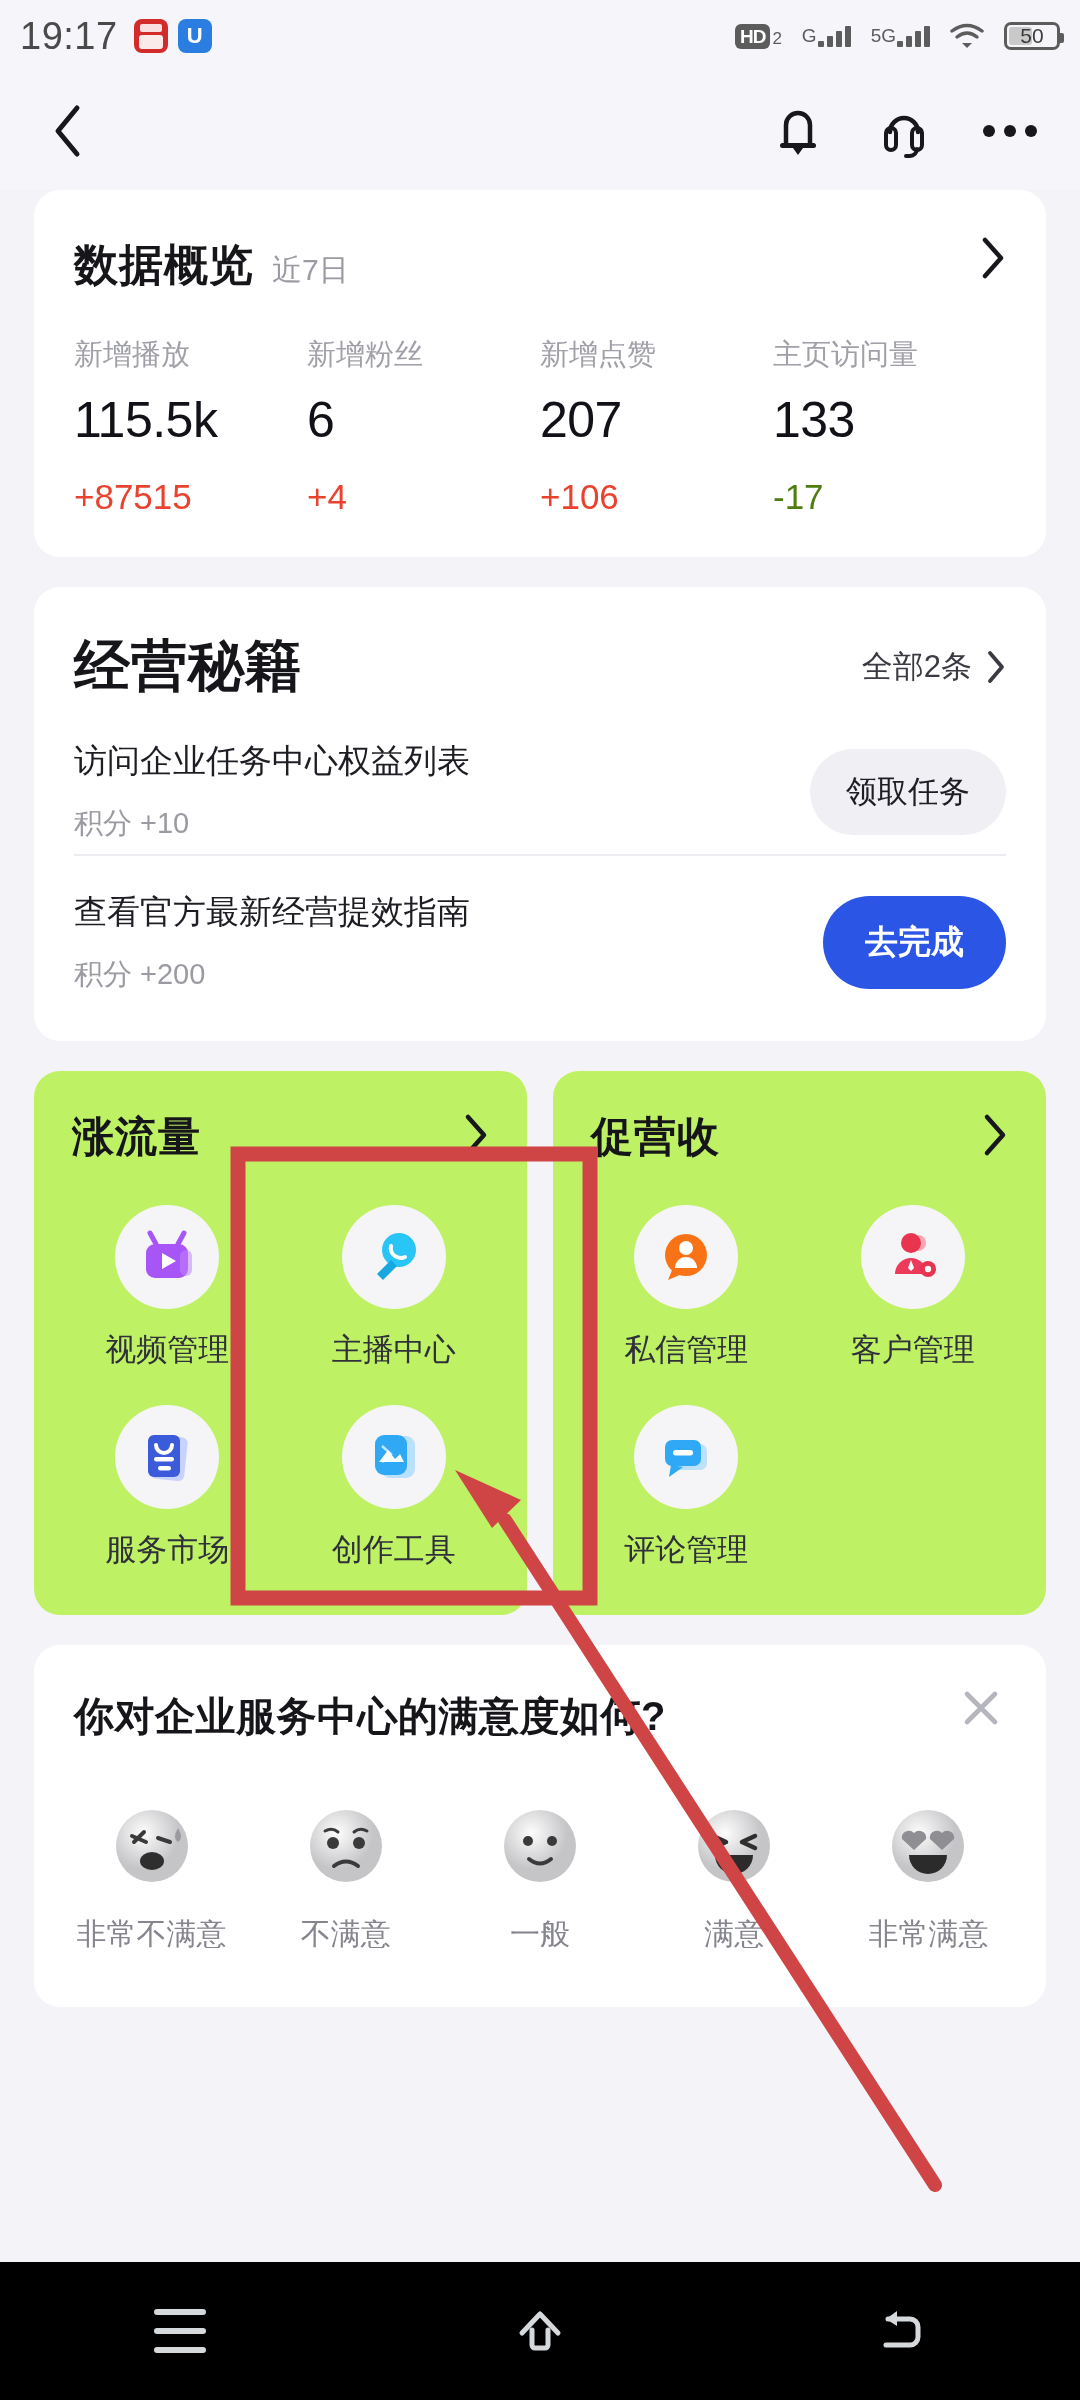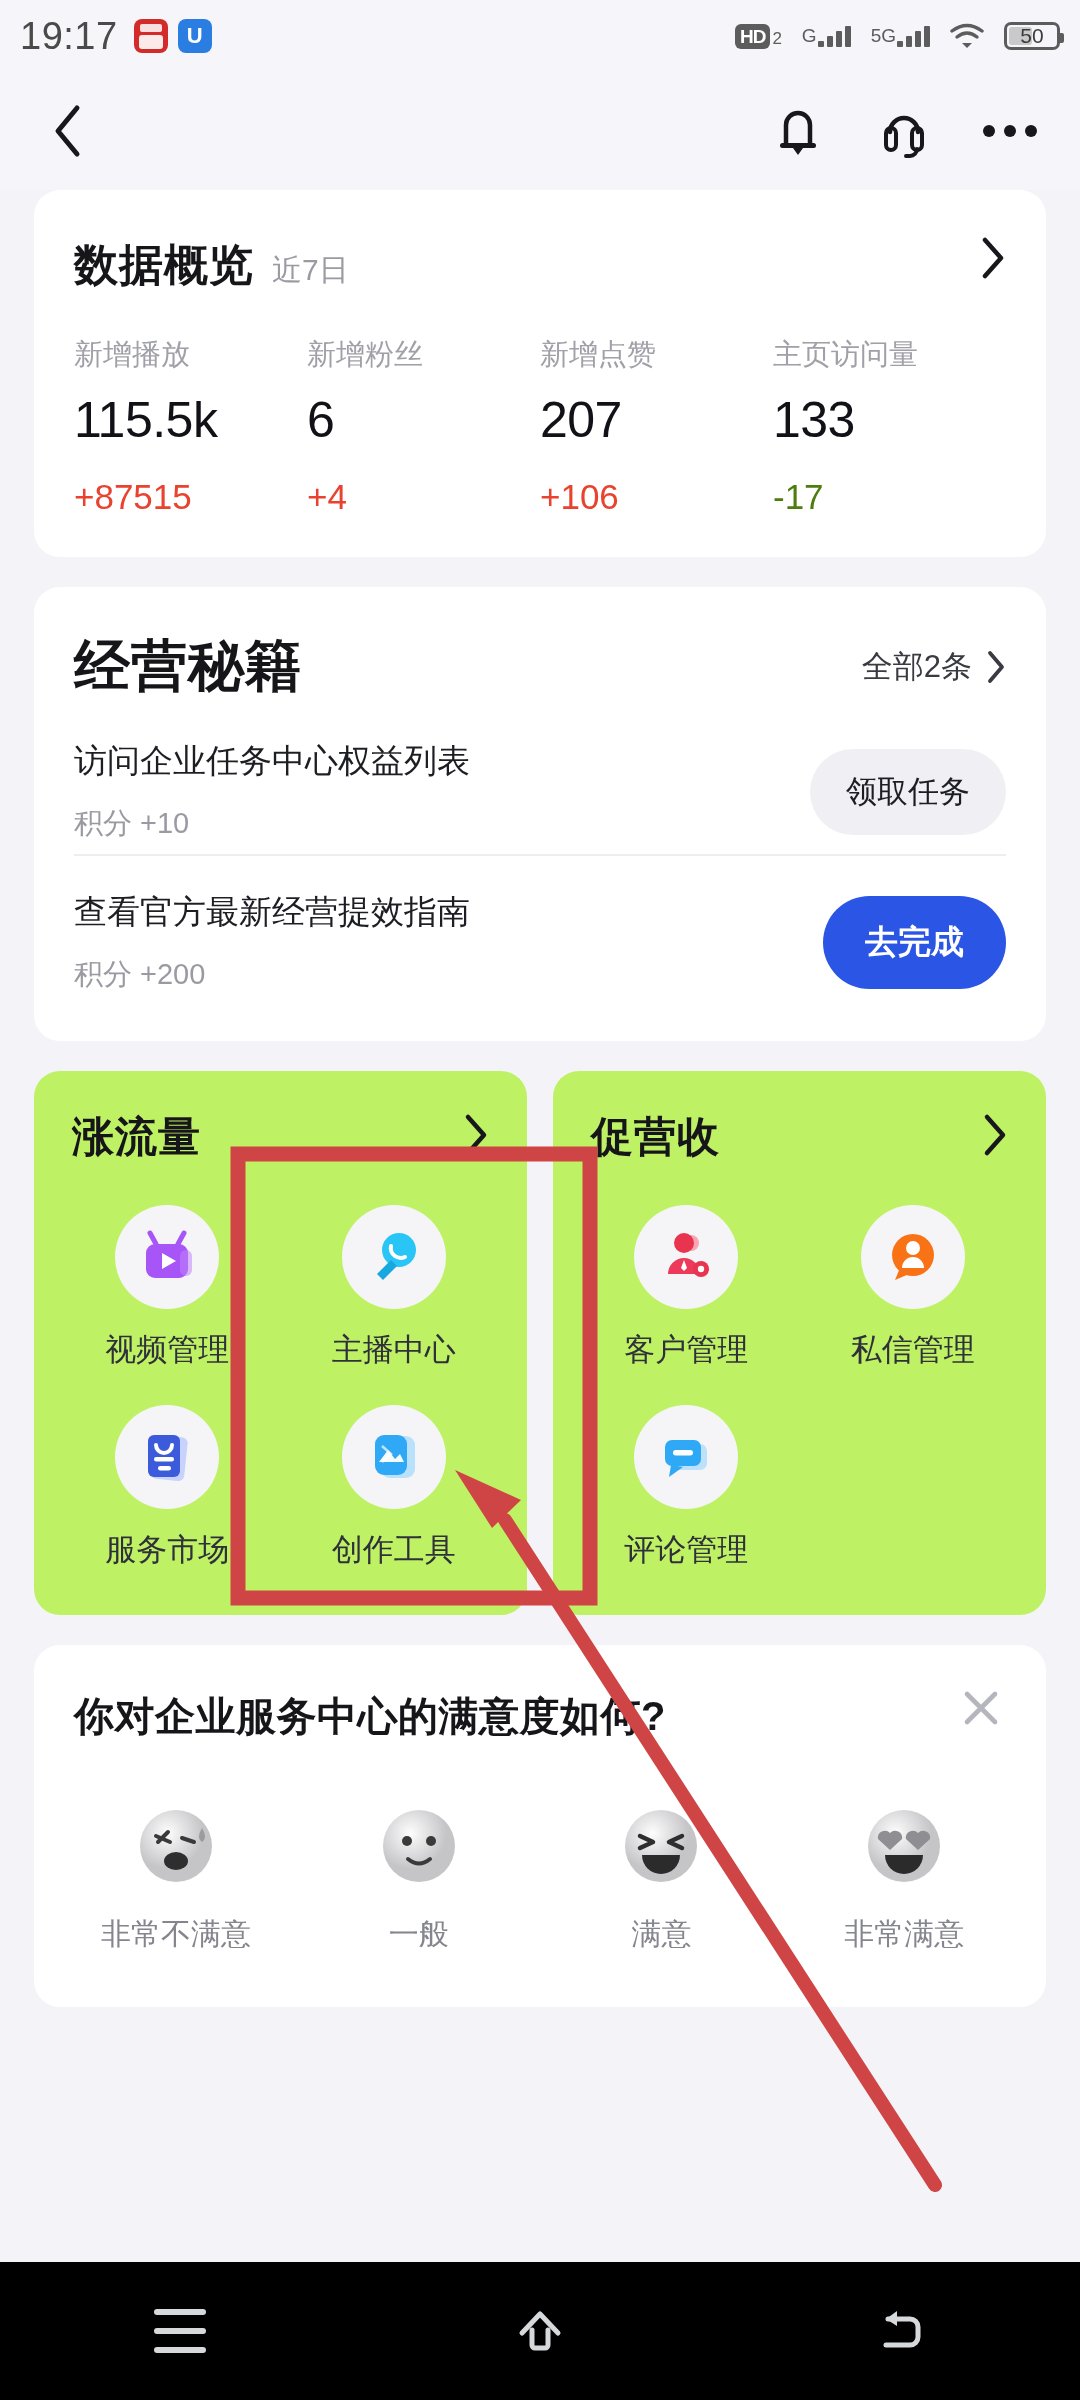--- a/index.html
+++ b/index.html
@@ -331,41 +331,41 @@
           <svg width="26" height="44" viewBox="0 0 26 44">
             <path d="M5 4 L21 22 L5 40" stroke="#17171c" stroke-width="4.5" fill="none" stroke-linecap="round" stroke-linejoin="round"></path>
           </svg>
         </div>
       </div>
       <div class="grid">
 
         <div class="tile">
           <div class="tile-ic">
             <svg width="66" height="66" viewBox="0 0 66 66">
+              <circle cx="33" cy="31" r="21" fill="#f97316"></circle>
+              <path d="M20 44 L15 56 L29 50 Z" fill="#f97316"></path>
+              <circle cx="33" cy="24" r="7" fill="#fff"></circle>
+              <path d="M22 44 A11 11 0 0 1 44 44 Z" fill="#fff"></path>
+            </svg>
+          </div>
+          <div class="tile-lab">私信管理</div>
+        </div>
+
+        <div class="tile">
+          <div class="tile-ic">
+            <svg width="66" height="66" viewBox="0 0 66 66">
               <circle cx="38" cy="19" r="8" fill="#fb7185" opacity=".6"></circle>
               <circle cx="31" cy="19" r="10" fill="#e8344f"></circle>
               <path d="M15 50 A16 16 0 0 1 47 50 Z" fill="#ee3a5a"></path>
               <path d="M31 36 L34 44 L31 47 L28 44 Z" fill="#fff"></path>
               <circle cx="48" cy="45" r="8" fill="#e8344f"></circle>
               <circle cx="48" cy="45" r="3.2" fill="#fff"></circle>
             </svg>
           </div>
           <div class="tile-lab">客户管理</div>
-        </div>
-
-        <div class="tile">
-          <div class="tile-ic">
-            <svg width="66" height="66" viewBox="0 0 66 66">
-              <circle cx="33" cy="31" r="21" fill="#f97316"></circle>
-              <path d="M20 44 L15 56 L29 50 Z" fill="#f97316"></path>
-              <circle cx="33" cy="24" r="7" fill="#fff"></circle>
-              <path d="M22 44 A11 11 0 0 1 44 44 Z" fill="#fff"></path>
-            </svg>
-          </div>
-          <div class="tile-lab">私信管理</div>
         </div>
 
         <div class="tile">
           <div class="tile-ic">
             <svg width="66" height="66" viewBox="0 0 66 66">
               <rect x="20" y="20" width="34" height="26" rx="7" fill="#8ed0f9" opacity=".55"></rect>
               <rect x="12" y="16" width="36" height="26" rx="7" fill="#2fa8f5"></rect>
               <path d="M18 41 L16 53 L30 43 Z" fill="#2fa8f5"></path>
               <rect x="20" y="26" width="20" height="5.5" rx="2.7" fill="#fff"></rect>
             </svg>
@@ -396,20 +396,37 @@
             </defs>
           <circle cx="48" cy="48" r="36" fill="url(#g1)"></circle>
           <path d="M28 38 L42 44 M40 34 L30 44" stroke="#3a3a3a" stroke-width="4" fill="none" stroke-linecap="round"></path>
           <path d="M54 40 L66 44" stroke="#3a3a3a" stroke-width="4" stroke-linecap="round"></path>
           <ellipse cx="48" cy="63" rx="12" ry="9" fill="#2e2e2e"></ellipse>
           <path d="M74 30 Q68 40 74 44 Q80 40 74 30 Z" fill="#9b9b9f"></path>
         </svg>
         <div class="face-lab">非常不满意</div>
       </div>
 
+      <div class="face">
+        <svg width="96" height="96" viewBox="0 0 96 96">
+          <defs>
+              <radialGradient id="g2" cx="38%" cy="32%">
+                <stop offset="0%" stop-color="#fdfdfd"></stop>
+                <stop offset="100%" stop-color="#c5c5c8"></stop>
+              </radialGradient>
+            </defs>
+          <circle cx="48" cy="48" r="36" fill="url(#g2)"></circle>
+          <circle cx="35" cy="45" r="6" fill="#3a3a3a"></circle>
+          <circle cx="61" cy="45" r="6" fill="#3a3a3a"></circle>
+          <path d="M27 33 Q34 29 40 34" stroke="#3a3a3a" stroke-width="3" fill="none" stroke-linecap="round"></path>
+          <path d="M56 34 Q62 29 69 33" stroke="#3a3a3a" stroke-width="3" fill="none" stroke-linecap="round"></path>
+          <path d="M36 68 Q48 59 60 68" stroke="#3a3a3a" stroke-width="4" fill="none" stroke-linecap="round"></path>
+        </svg>
+        <div class="face-lab">不满意</div>
+      </div>
 
       <div class="face">
         <svg width="96" height="96" viewBox="0 0 96 96">
           <defs>
               <radialGradient id="g3" cx="38%" cy="32%">
                 <stop offset="0%" stop-color="#fdfdfd"></stop>
                 <stop offset="100%" stop-color="#c5c5c8"></stop>
               </radialGradient>
             </defs>
           <circle cx="48" cy="48" r="36" fill="url(#g3)"></circle>

